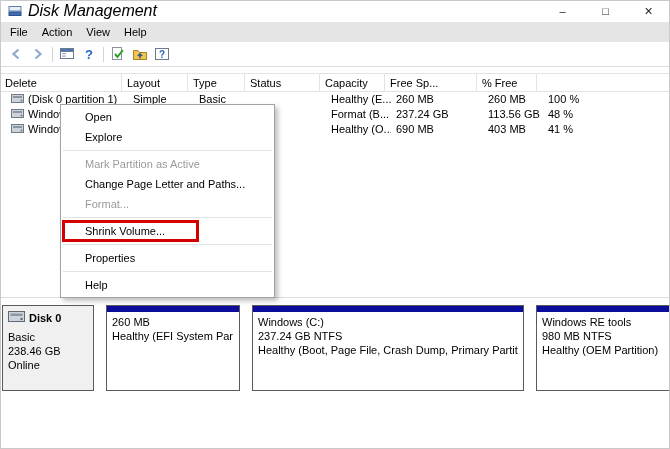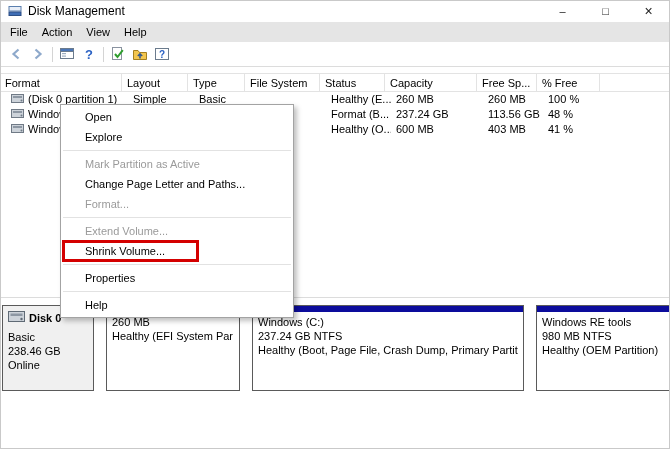--- a/index.html
+++ b/index.html
@@ -3,21 +3,21 @@
 <meta charset="utf-8">
 <style>
   html,body{margin:0;padding:0;}
   body{width:670px;height:449px;position:relative;overflow:hidden;background:#fff;
        font-family:"Liberation Sans",sans-serif;font-size:11px;color:#000;}
   .frame{position:absolute;inset:0;border:1px solid #c9c9c9;box-sizing:border-box;pointer-events:none;}
 
   
   .titlebar{position:absolute;top:0;left:0;right:0;height:22px;display:flex;align-items:center;background:#fff;}
   .app-icon{margin:0 6px 0 8px;display:inline-flex;}
-  .title{font-size:12px;}
+  .title{font-size:16px;font-style:italic;}
   .caption{position:absolute;top:0;right:0;height:22px;display:flex;}
   .cap-btn{width:43px;height:22px;display:flex;align-items:center;justify-content:center;font-size:11px;color:#1a1a1a;background:#fff;border:none;padding:0;font-family:inherit;}
   .cap-btn.close{font-size:14px;}
 
   
   .menubar{position:absolute;top:22px;left:0;right:0;height:20px;display:flex;align-items:center;padding-left:3px;background:#e5e5e5;}
   .menu-item{padding:0 7px;height:100%;display:flex;align-items:center;}
 
   
   .toolbar{position:absolute;top:42px;left:0;right:0;height:24px;display:flex;align-items:center;padding-left:5px;border-bottom:1px solid #dcdcdc;background:#fff;}
@@ -42,21 +42,21 @@
   .disk-head{width:92px;height:86px;box-sizing:border-box;border:1px solid #5a5a5a;background:#f0f0f0;padding:4px 5px;}
   .dh-title{display:flex;align-items:center;gap:4px;font-weight:bold;margin-bottom:5px;}
   .dh-line{line-height:14px;}
   .part{height:86px;box-sizing:border-box;border:1px solid #5a5a5a;background:#fff;overflow:hidden;}
   .strip{height:6px;background:#0c0c9c;}
   .pbody{padding:3px 5px;}
   .pline{line-height:14px;white-space:nowrap;overflow:hidden;}
   .p1{width:134px;}.p2{width:272px;}.p3{width:157px;}
 
   
-  .ctx{position:absolute;top:104px;left:60px;width:234px;box-sizing:border-box;background:#fff;
+  .ctx{position:absolute;top:104px;left:60px;width:215px;box-sizing:border-box;background:#fff;
        border:1px solid #a3a3a3;box-shadow:3px 3px 5px rgba(0,0,0,.25);padding:2px 0;z-index:10;}
   .ctx-item{height:20px;display:flex;align-items:center;padding-left:24px;position:relative;}
   .ctx-item.disabled{color:#9a9a9a;}
   .ctx-sep{border-top:1px solid #e2e2e2;margin:3px 2px;}
   .hl{position:absolute;left:1px;top:-1px;width:137px;height:22px;border:3px solid #d40000;box-sizing:border-box;pointer-events:none;}
 </style>
 </head>
 <body>
 
 <div>
@@ -123,24 +123,23 @@
     </span>
     <span class="tb-btn">
       <svg width="16" height="16" viewBox="0 0 16 16">
         <rect x="1.5" y="2.5" width="13" height="11" fill="#fff" stroke="#6b7b8d"></rect>
         <text x="8" y="12" text-anchor="middle" font-size="10" font-weight="bold" fill="#2b62c4" font-family="Liberation Sans, sans-serif">?</text>
       </svg>
     </span>
   </div>
 
   <div class="lv-header grid">
-    <div class="hcell">Format</div>
+    <div class="hcell">Delete</div>
     <div class="hcell">Layout</div>
     <div class="hcell">Type</div>
-    <div class="hcell">File System</div>
     <div class="hcell">Status</div>
     <div class="hcell">Capacity</div>
     <div class="hcell">Free Sp...</div>
     <div class="hcell">% Free</div>
     <div class="hcell filler"></div>
   </div>
 
   <div class="lv-rows">
     <div class="row grid">
       <div class="cell">
@@ -190,21 +189,21 @@
               <rect x="2" y="3" width="9" height="2" fill="#8d97a3"></rect>
               <circle cx="10.5" cy="7.5" r="1" fill="#6f7a86"></circle>
             </svg>
         </span>
         <span>Windows RE tools</span>
       </div>
       <div class="cell"></div>
       <div class="cell"></div>
       <div class="cell"></div>
       <div class="cell">Healthy (O...</div>
-      <div class="cell">600 MB</div>
+      <div class="cell">690 MB</div>
       <div class="cell">403 MB</div>
       <div class="cell">41 %</div>
       <div class="cell"></div>
     </div>
   </div>
 
   <div class="splitter"></div>
 
   <div class="diskrow">
     <div class="disk-head">
@@ -252,21 +251,20 @@
   </div>
 
   <div class="ctx">
     <div class="ctx-item">Open</div>
     <div class="ctx-item">Explore</div>
     <div class="ctx-sep"></div>
     <div class="ctx-item disabled">Mark Partition as Active</div>
     <div class="ctx-item">Change Page Letter and Paths...</div>
     <div class="ctx-item disabled">Format...</div>
     <div class="ctx-sep"></div>
-    <div class="ctx-item disabled">Extend Volume...</div>
     <div class="ctx-item">
       <span>Shrink Volume...</span>
       <span class="hl"></span>
     </div>
     <div class="ctx-sep"></div>
     <div class="ctx-item">Properties</div>
     <div class="ctx-sep"></div>
     <div class="ctx-item">Help</div>
   </div>
 

